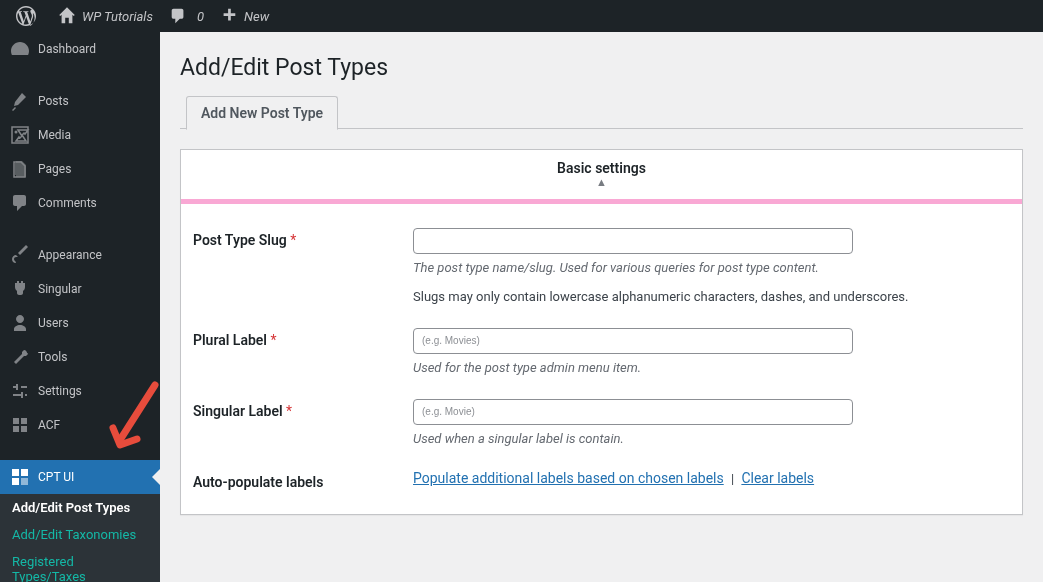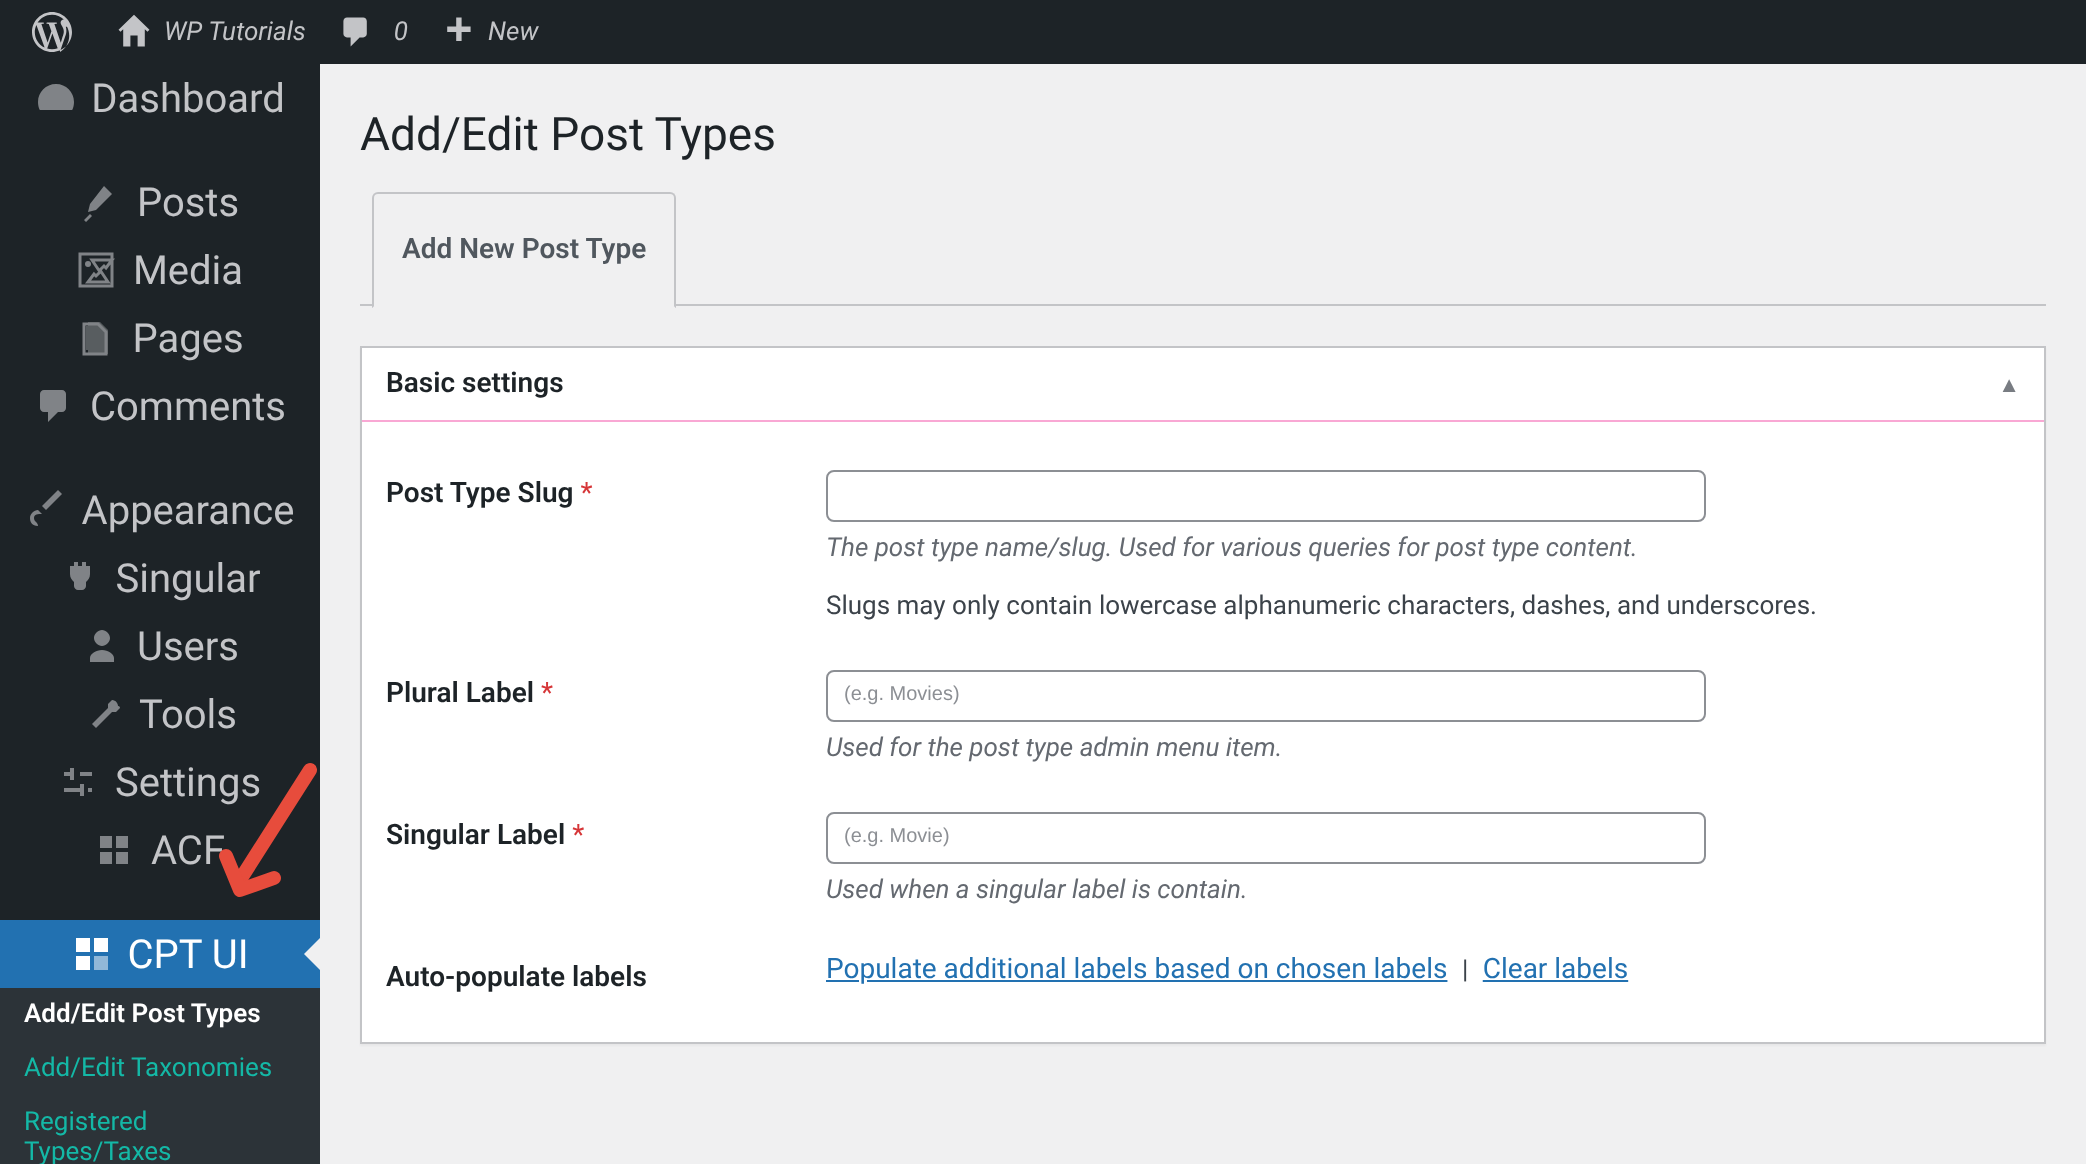--- a/index.html
+++ b/index.html
@@ -43,23 +43,22 @@
       flex-shrink: 0;
       position: relative;
     }
     .menu-item {
       display: flex;
       align-items: center;
       height: 34px;
       padding: 0 10px;
       cursor: pointer;
       color: #c3c4c7;
-      font-size: 20px;
+      font-size: 12px;
       position: relative;
-      justify-content: center;
     }
     .menu-item .menu-icon {
       width: 20px;
       height: 20px;
       margin-right: 8px;
       display: inline-flex;
       align-items: center;
       justify-content: center;
       opacity: 0.6;
     }
@@ -100,21 +99,21 @@
       font-weight: 400;
       color: #1d2327;
       margin: 12px 0 14px 0;
     }
     .tab-wrapper {
       border-bottom: 1px solid #c3c4c7;
       margin-bottom: 20px;
     }
     .tab {
       display: inline-block;
-      padding: 20px 14px;
+      padding: 8px 14px;
       background: #f0f0f1;
       border: 1px solid #c3c4c7;
       border-bottom: 1px solid #f0f0f1;
       margin-bottom: -1px;
       margin-left: 6px;
       font-size: 14px;
       font-weight: 600;
       color: #50575e;
       cursor: pointer;
       border-top-left-radius: 3px;
@@ -124,22 +123,23 @@
     }
     .postbox {
       background: #fff;
       border: 1px solid #c3c4c7;
       box-shadow: 0 1px 1px rgba(0,0,0,0.04);
     }
     .postbox-header {
       display: flex;
       justify-content: space-between;
       align-items: center;
-      border-bottom: 1px solid #f9a8d4;
+      border-bottom: 5px solid #f9a8d4;
       padding: 10px 12px;
+      flex-direction: column;
     }
     .postbox-header h2 {
       font-size: 14px;
       font-weight: 600;
       color: #1d2327;
     }
     .toggle-handle {
       cursor: pointer;
       color: #787c82;
       font-size: 11px;

